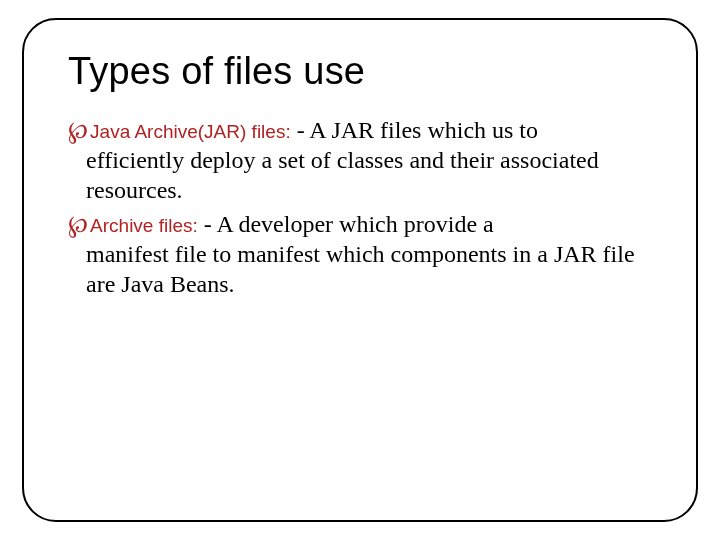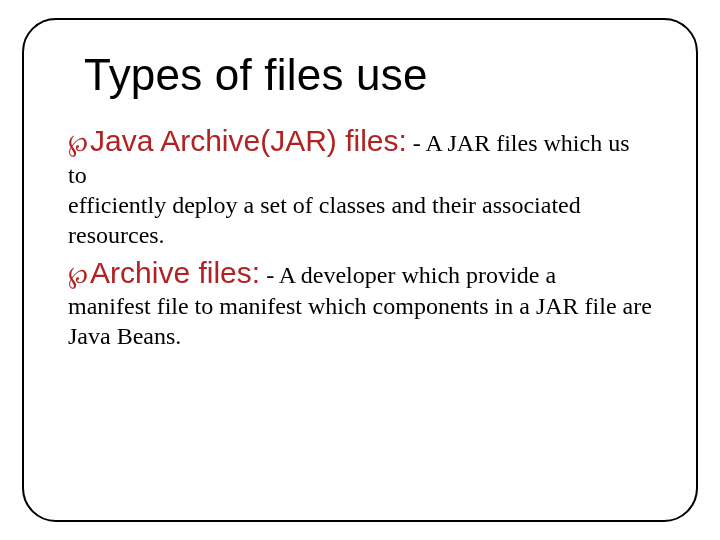--- a/index.html
+++ b/index.html
@@ -22,47 +22,48 @@
     position: relative;
     box-sizing: border-box;
     width: 100%;
     height: 100%;
     border: 2px solid #000;
     border-radius: 34px;
     padding: 30px 44px 30px 44px;
   }
   .title {
     font-family: Arial, Helvetica, sans-serif;
-    font-size: 44px;
+    font-size: 38px;
     color: #000;
-    margin: 0 0 22px 16px;
+    margin: 0 0 22px 0;
     font-weight: 400;
     letter-spacing: 0.2px;
   }
   .body {
     font-size: 24px;
     line-height: 1.25;
   }
   .item {
     margin: 0 0 4px 0;
   }
   .bullet {
     display: inline-block;
     color: #b22222;
     font-family: Arial, Helvetica, sans-serif;
     margin-right: 2px;
     vertical-align: baseline;
   }
   .label {
     font-family: Arial, Helvetica, sans-serif;
     color: #b22222;
-    font-size: 30px;
+    font-size: 19px;
   }
   .cont {
     display: block;
+    margin-left: 18px;
   }
 </style>
 </head>
 <body>
 
 <div class="slide">
   <div class="frame">
     <h1 class="title">Types of files use</h1>
 
     <div class="body">

